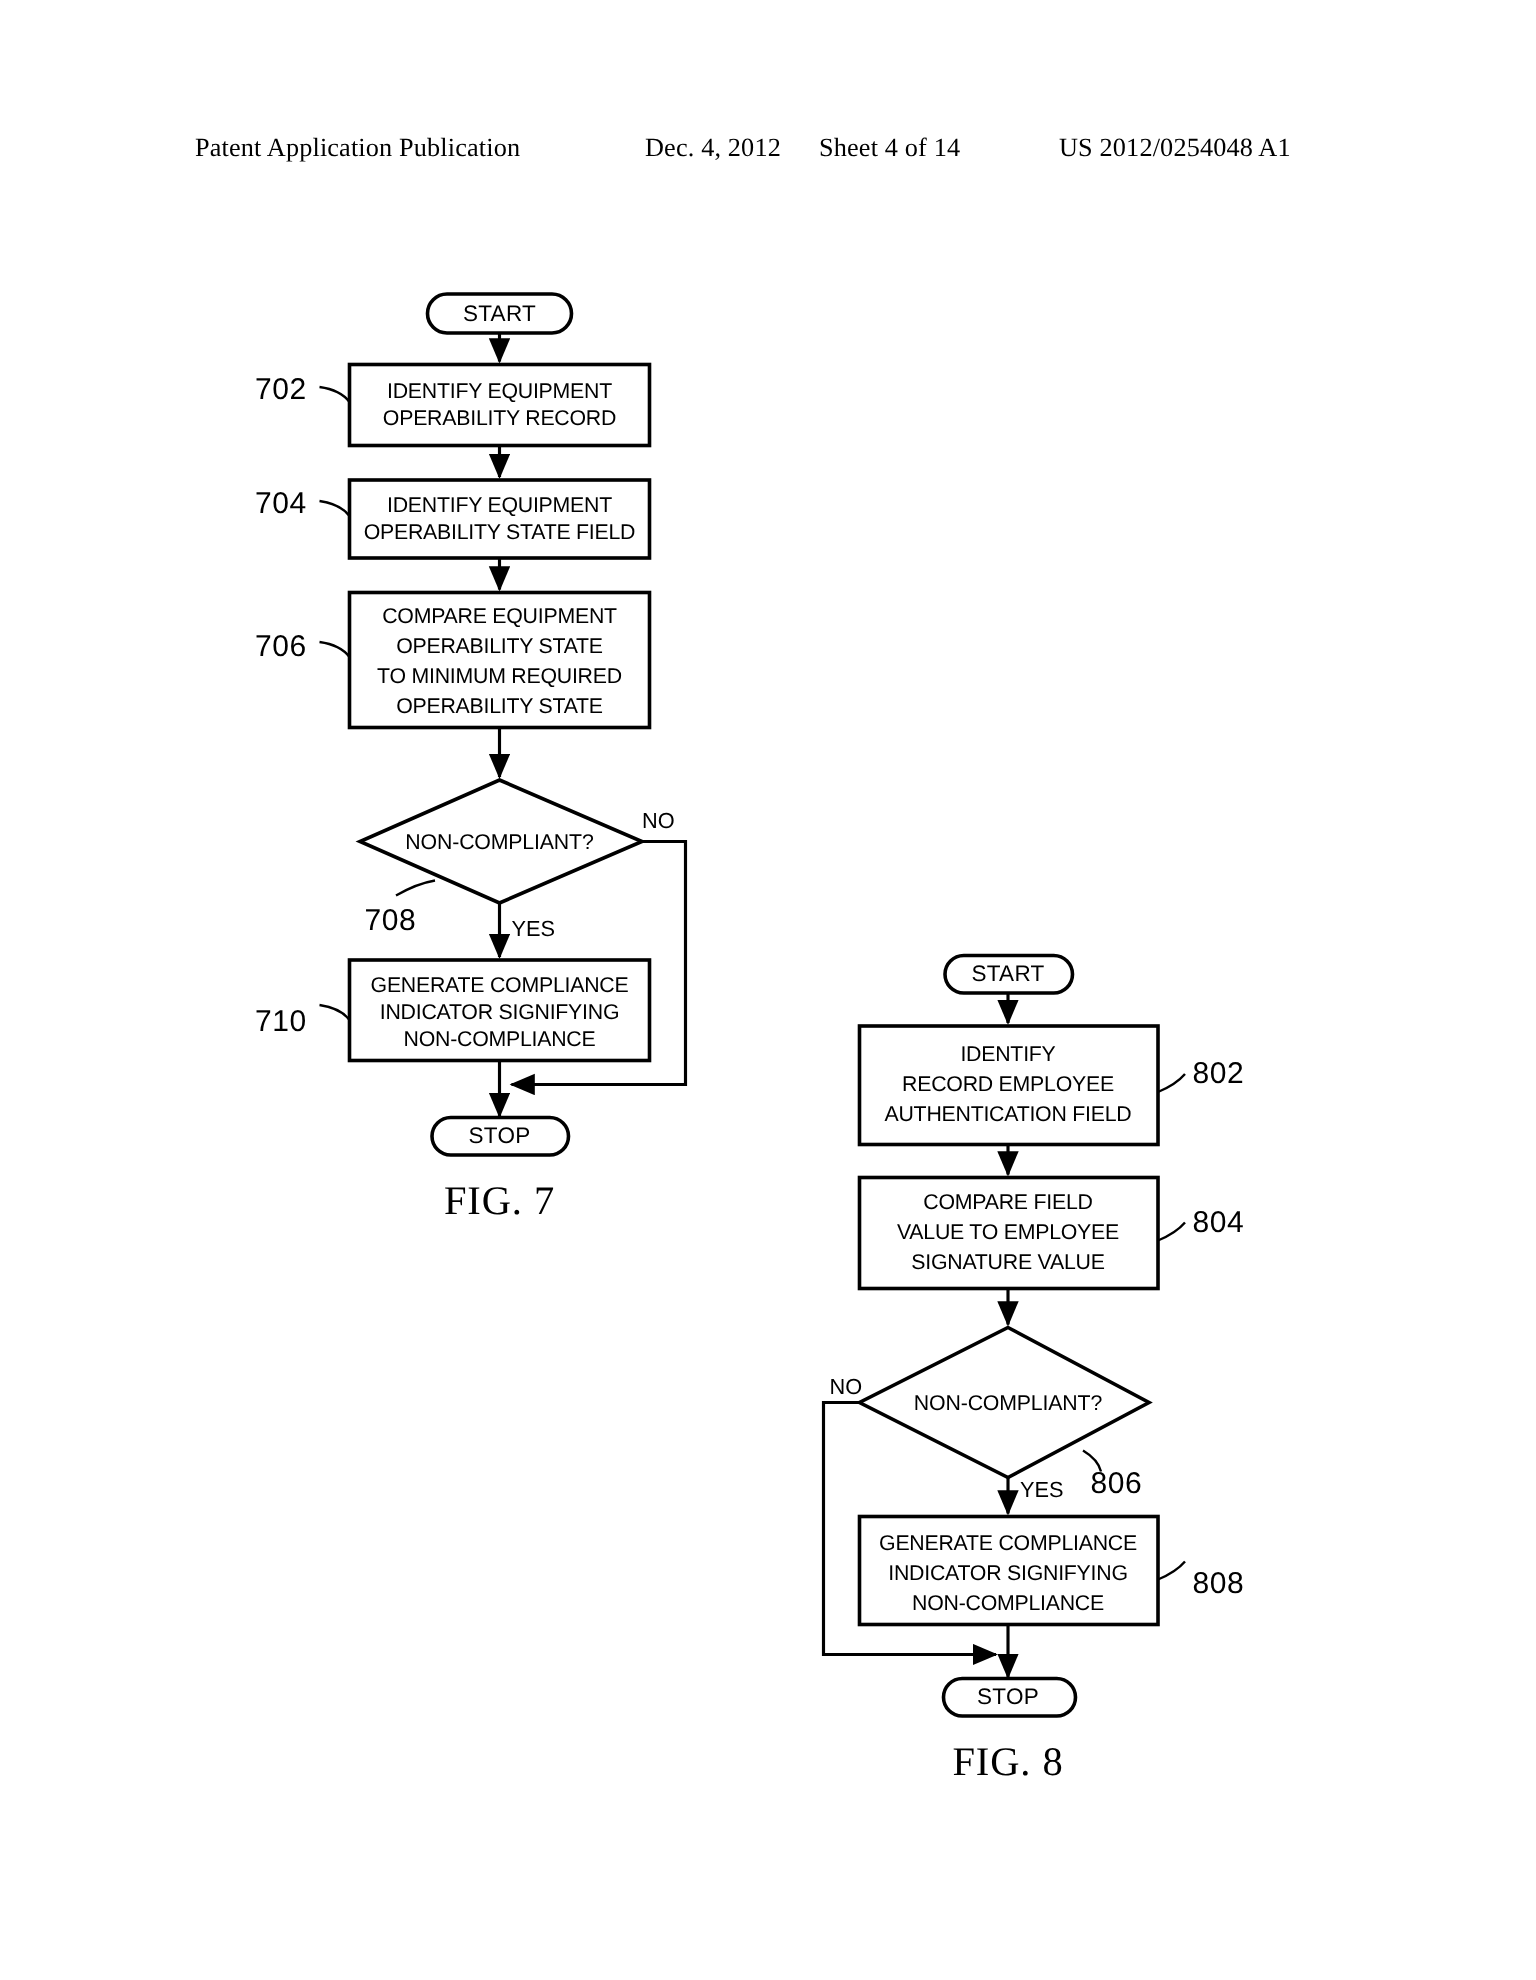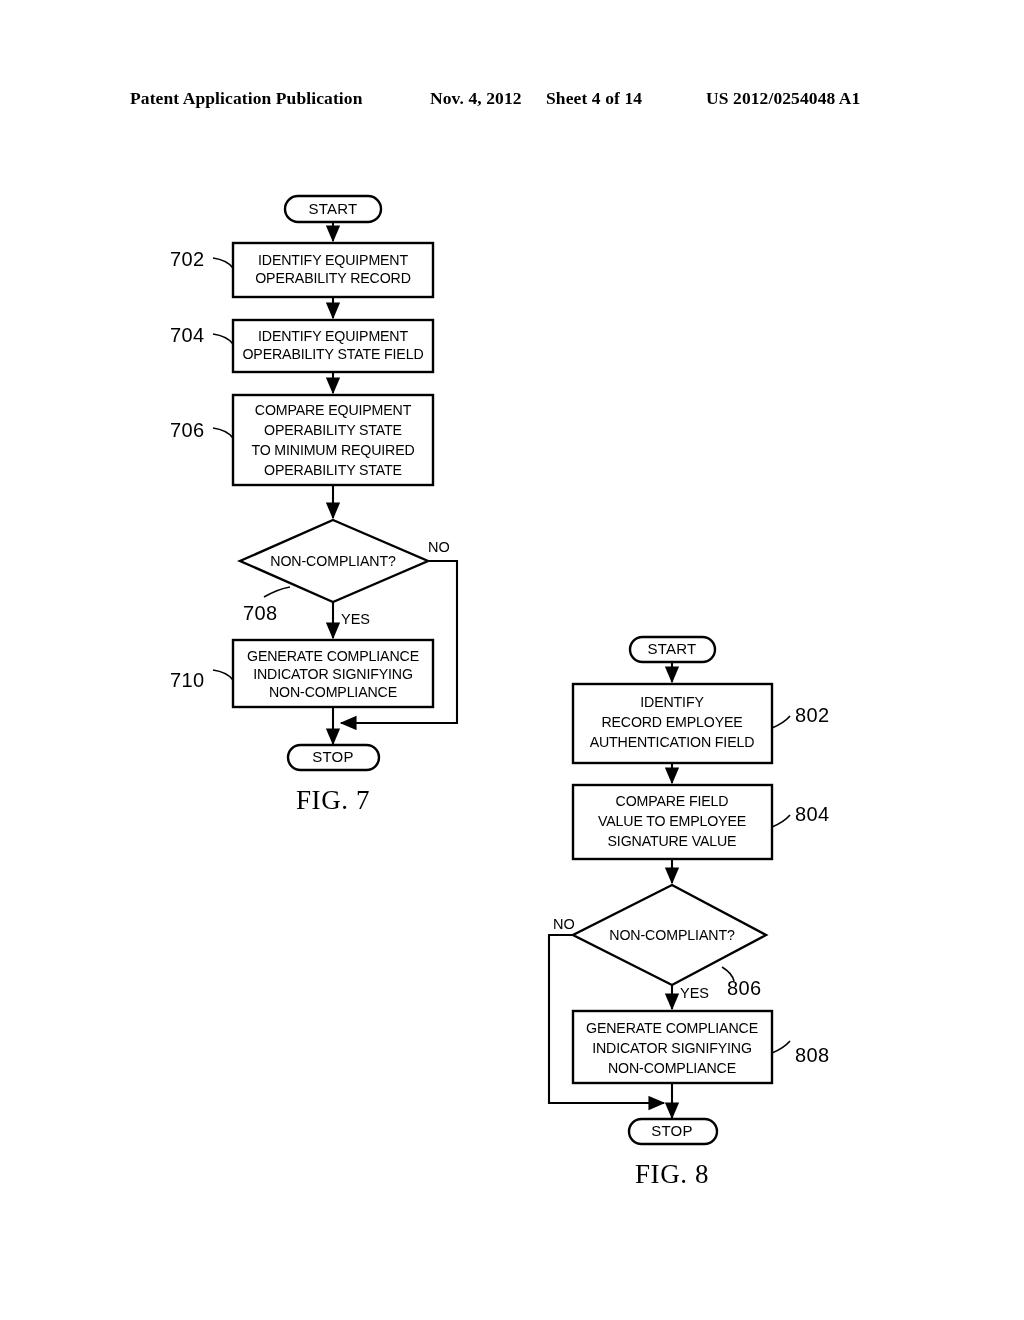--- a/index.html
+++ b/index.html
@@ -17,21 +17,21 @@
   }
   #header {
     position: absolute;
     left: 0;
     top: 84px;
     width: 840px;
     height: 28px;
     display: flex;
     align-items: center;
     font-family: "Liberation Serif", serif;
-    font-weight: bold;
+    font-weight: normal;
     font-size: 17.5px;
     color: #000000;
     letter-spacing: 0.1px;
   }
   #header .h-pub { position: absolute; left: 130px; white-space: nowrap; }
   #header .h-date { position: absolute; left: 430px; white-space: nowrap; }
   #header .h-sheet { position: absolute; left: 546px; white-space: nowrap; text-align: right; }
   #header .h-num { position: absolute; left: 706px; white-space: nowrap; text-align: center; }
 
   svg.fig { position: absolute; left: 0; top: 0; overflow: visible; }
@@ -74,21 +74,21 @@
   .ln { stroke: #000000; stroke-width: 2.1; fill: none; }
   .lead { stroke: #000000; stroke-width: 1.6; fill: none; }
 </style>
 </head>
 <body>
 
 <div id="page">
 
   <div id="header">
     <span class="h-pub">Patent Application Publication</span>
-    <span class="h-date">Nov. 4, 2012</span>
+    <span class="h-date">Dec. 4, 2012</span>
     <span class="h-sheet">Sheet 4 of 14</span>
     <span class="h-num">US 2012/0254048 A1</span>
   </div>
 
   <svg class="fig" width="1024" height="1320" viewBox="0 0 1024 1320">
     <defs>
       <marker id="ah" markerWidth="9" markerHeight="9" refX="7.4" refY="3.4" orient="auto" markerUnits="strokeWidth">
         <path d="M0,0 L8,3.4 L0,6.8 z" fill="#000000"></path>
       </marker>
     </defs>

